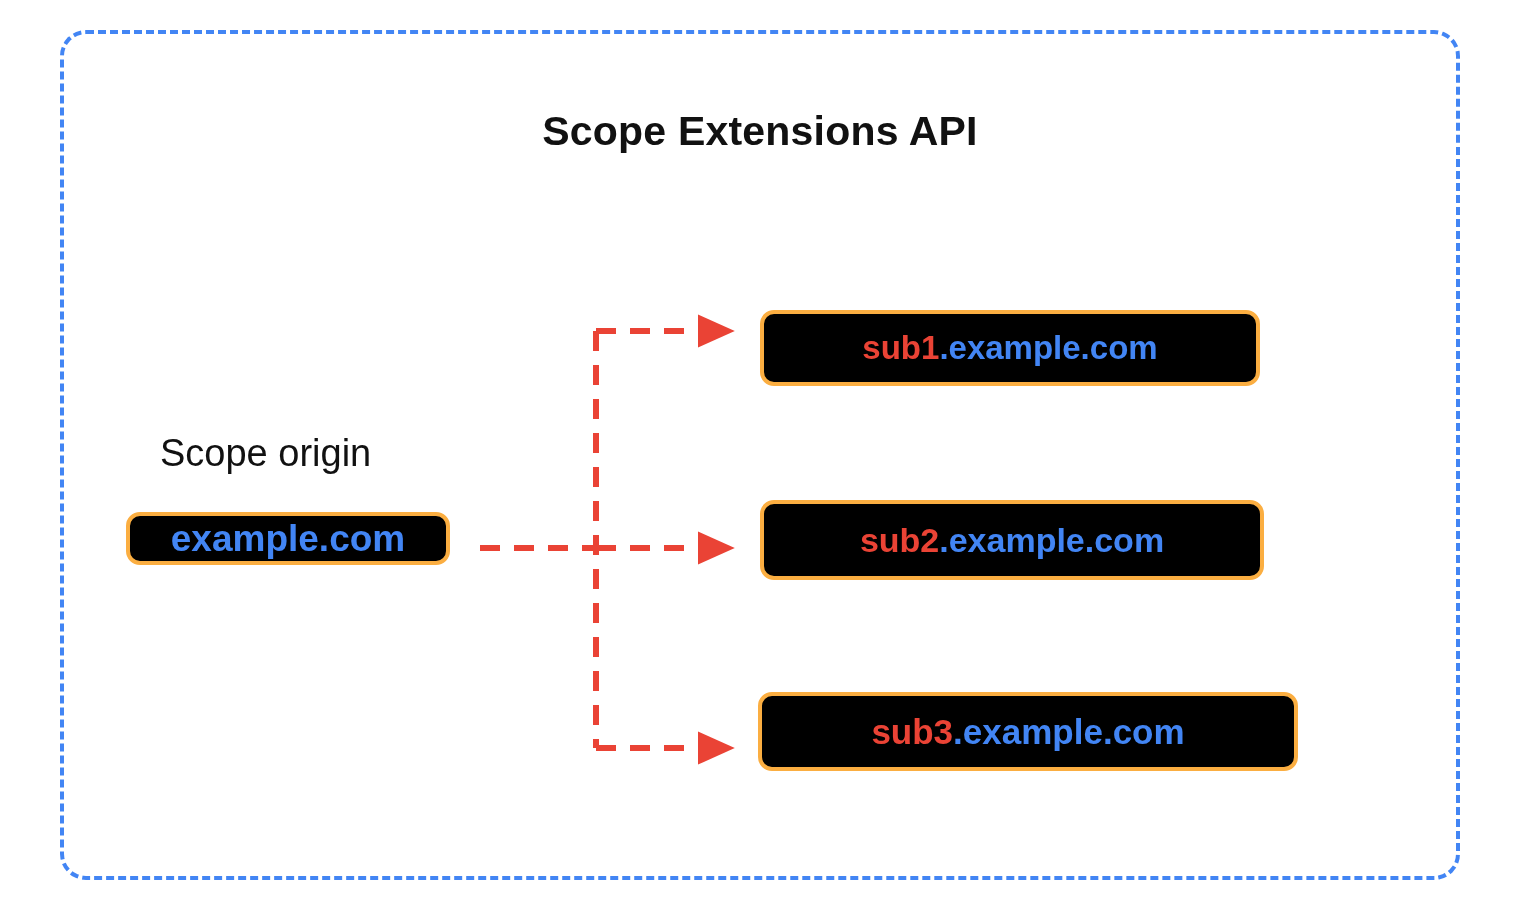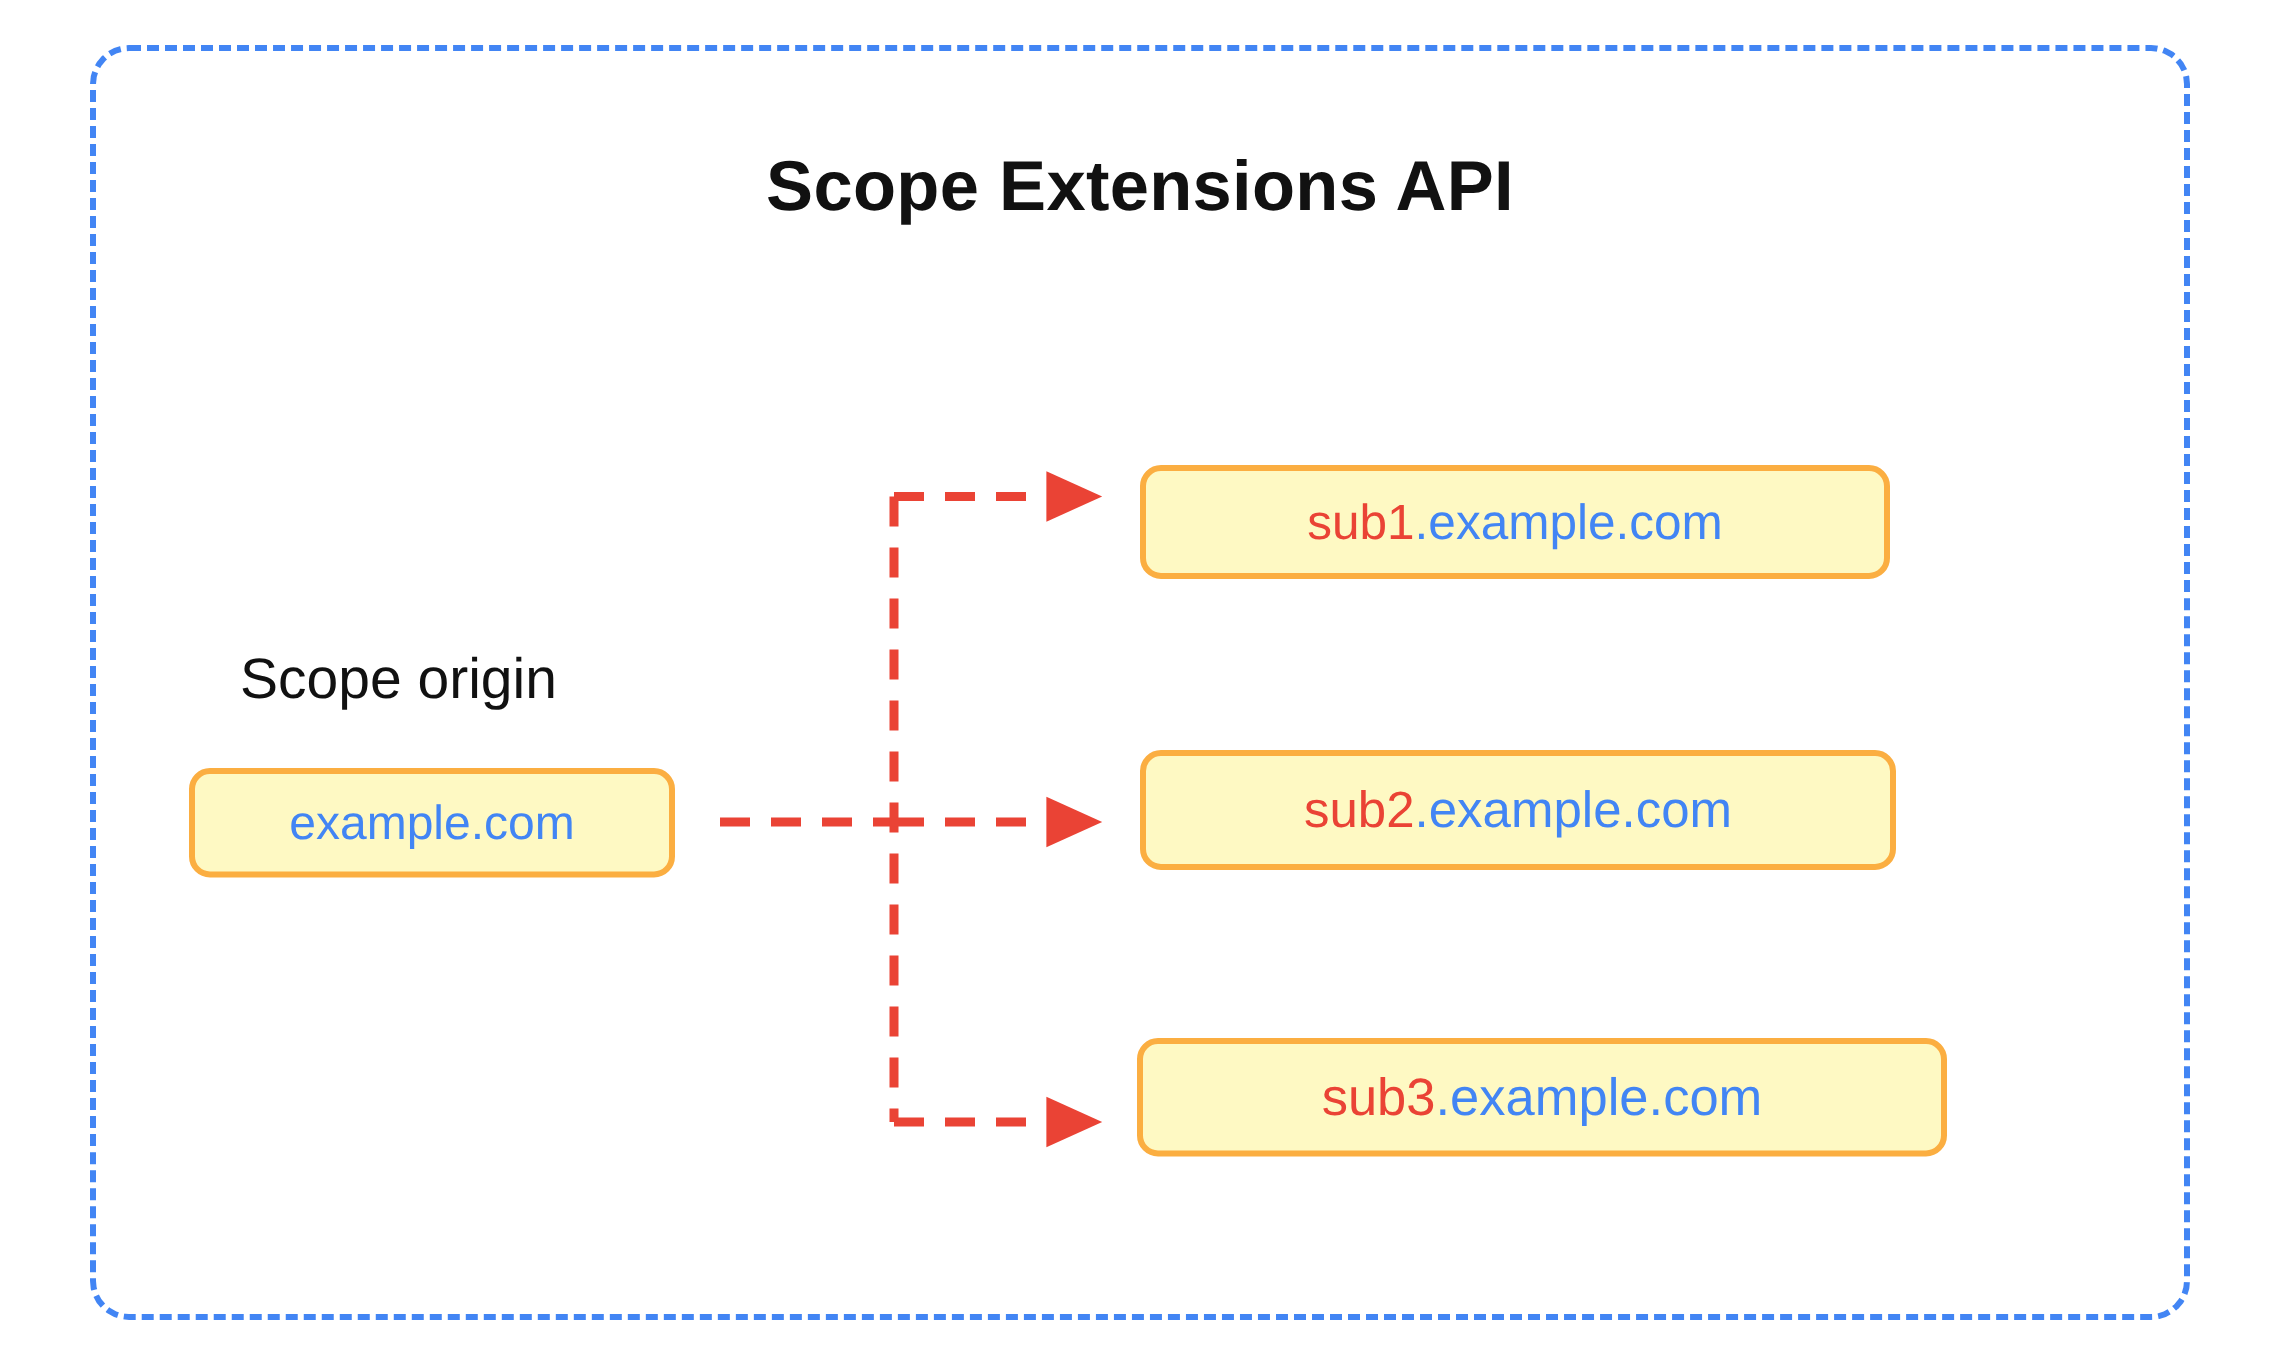--- a/index.html
+++ b/index.html
@@ -31,24 +31,24 @@
     box-sizing: border-box;
     border: 4px dashed #4285F4;
     border-radius: 26px;
     background: transparent;
   }
 
   
   .diagram-title {
     position: absolute;
     left: 0;
-    top: 96px;
+    top: 108px;
     width: 1520px;
     text-align: center;
-    font-size: 47px;
+    font-size: 41px;
     font-weight: bold;
     color: #111111;
     letter-spacing: 0.2px;
   }
 
   
   .section-label {
     position: absolute;
     font-size: 38px;
     font-weight: 400;
@@ -63,40 +63,40 @@
     left: 800px;
     top: 225px;
   }
 
   
   .origin-box {
     position: absolute;
     box-sizing: border-box;
     border: 4px solid #FBAE41;
     border-radius: 14px;
-    background: #fef9c3;
+    background: #000000;
     display: flex;
     align-items: center;
     justify-content: center;
-    font-weight: normal;
+    font-weight: bold;
     white-space: nowrap;
   }
   .origin-box .sub {
     color: #EA4335;
   }
   .origin-box .domain {
     color: #4285F4;
   }
 
   .box-main {
     left: 126px;
     top: 512px;
     width: 324px;
-    height: 73px;
-    font-size: 32px;
+    height: 53px;
+    font-size: 37px;
   }
   .box-sub1 {
     left: 760px;
     top: 310px;
     width: 500px;
     height: 76px;
     font-size: 33px;
   }
   .box-sub2 {
     left: 760px;

